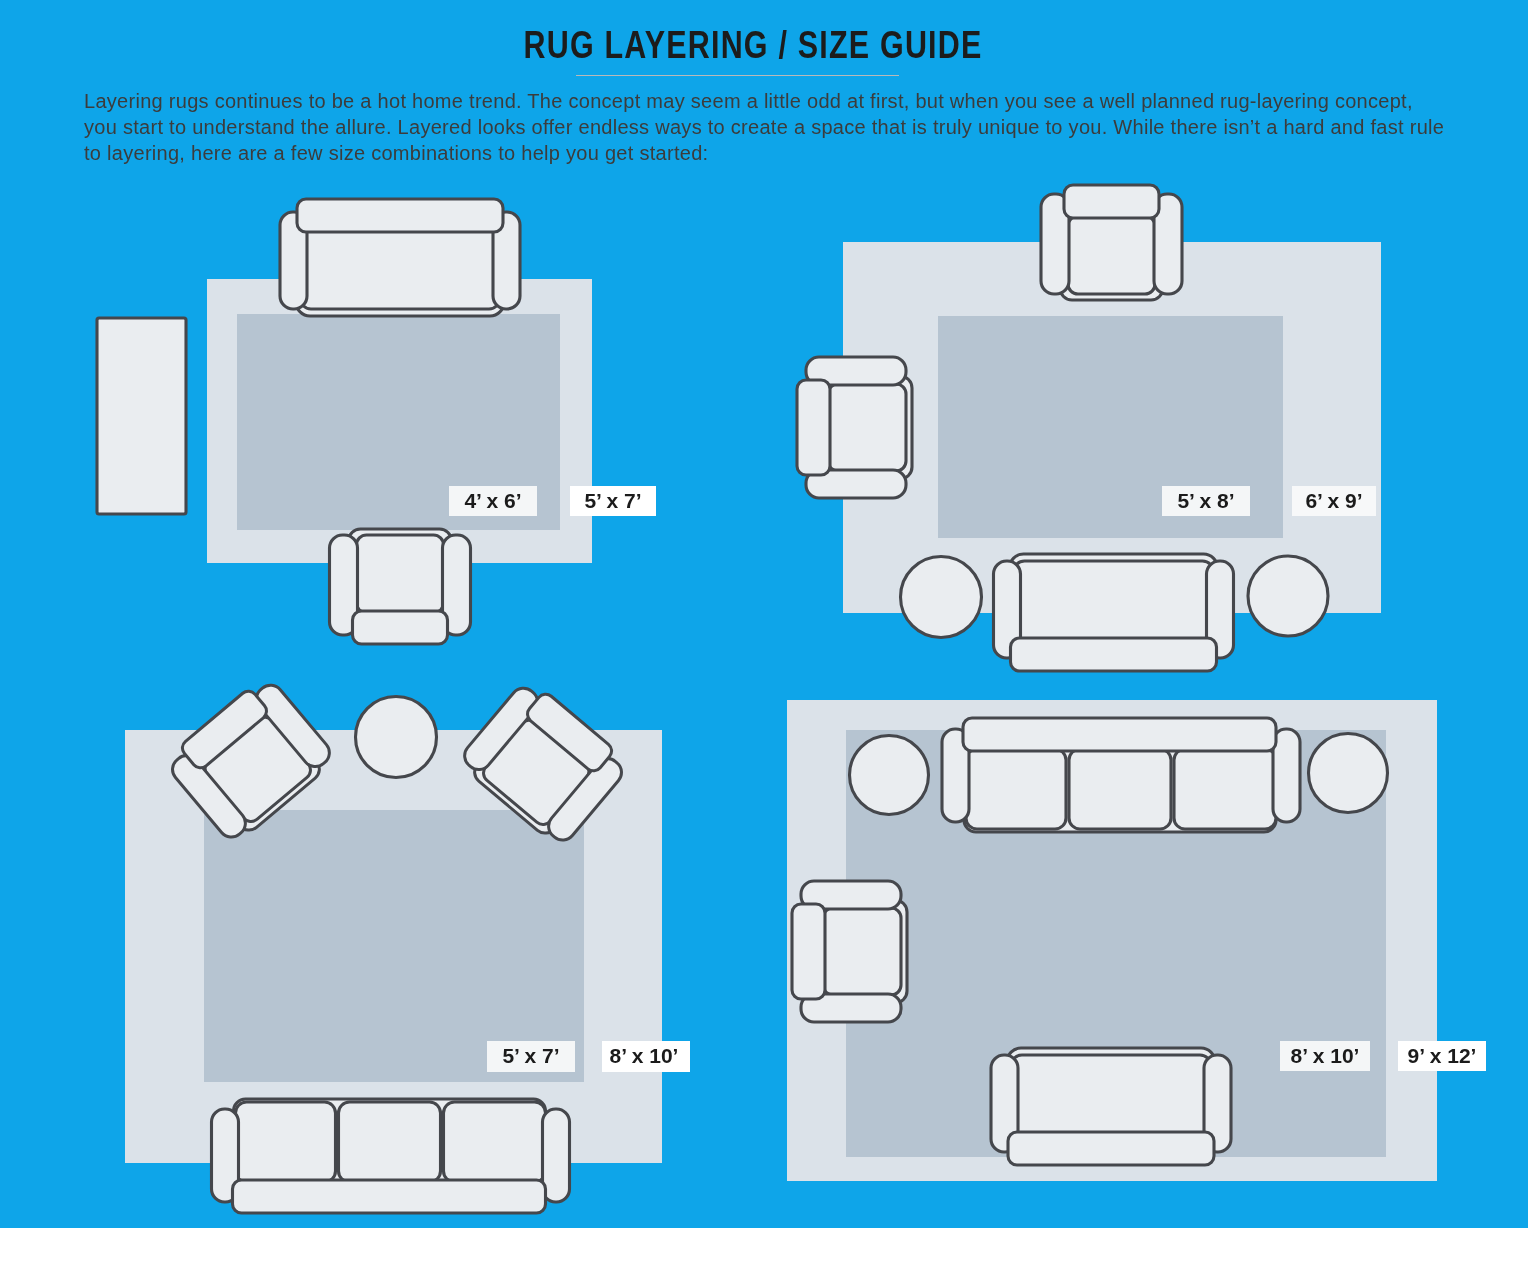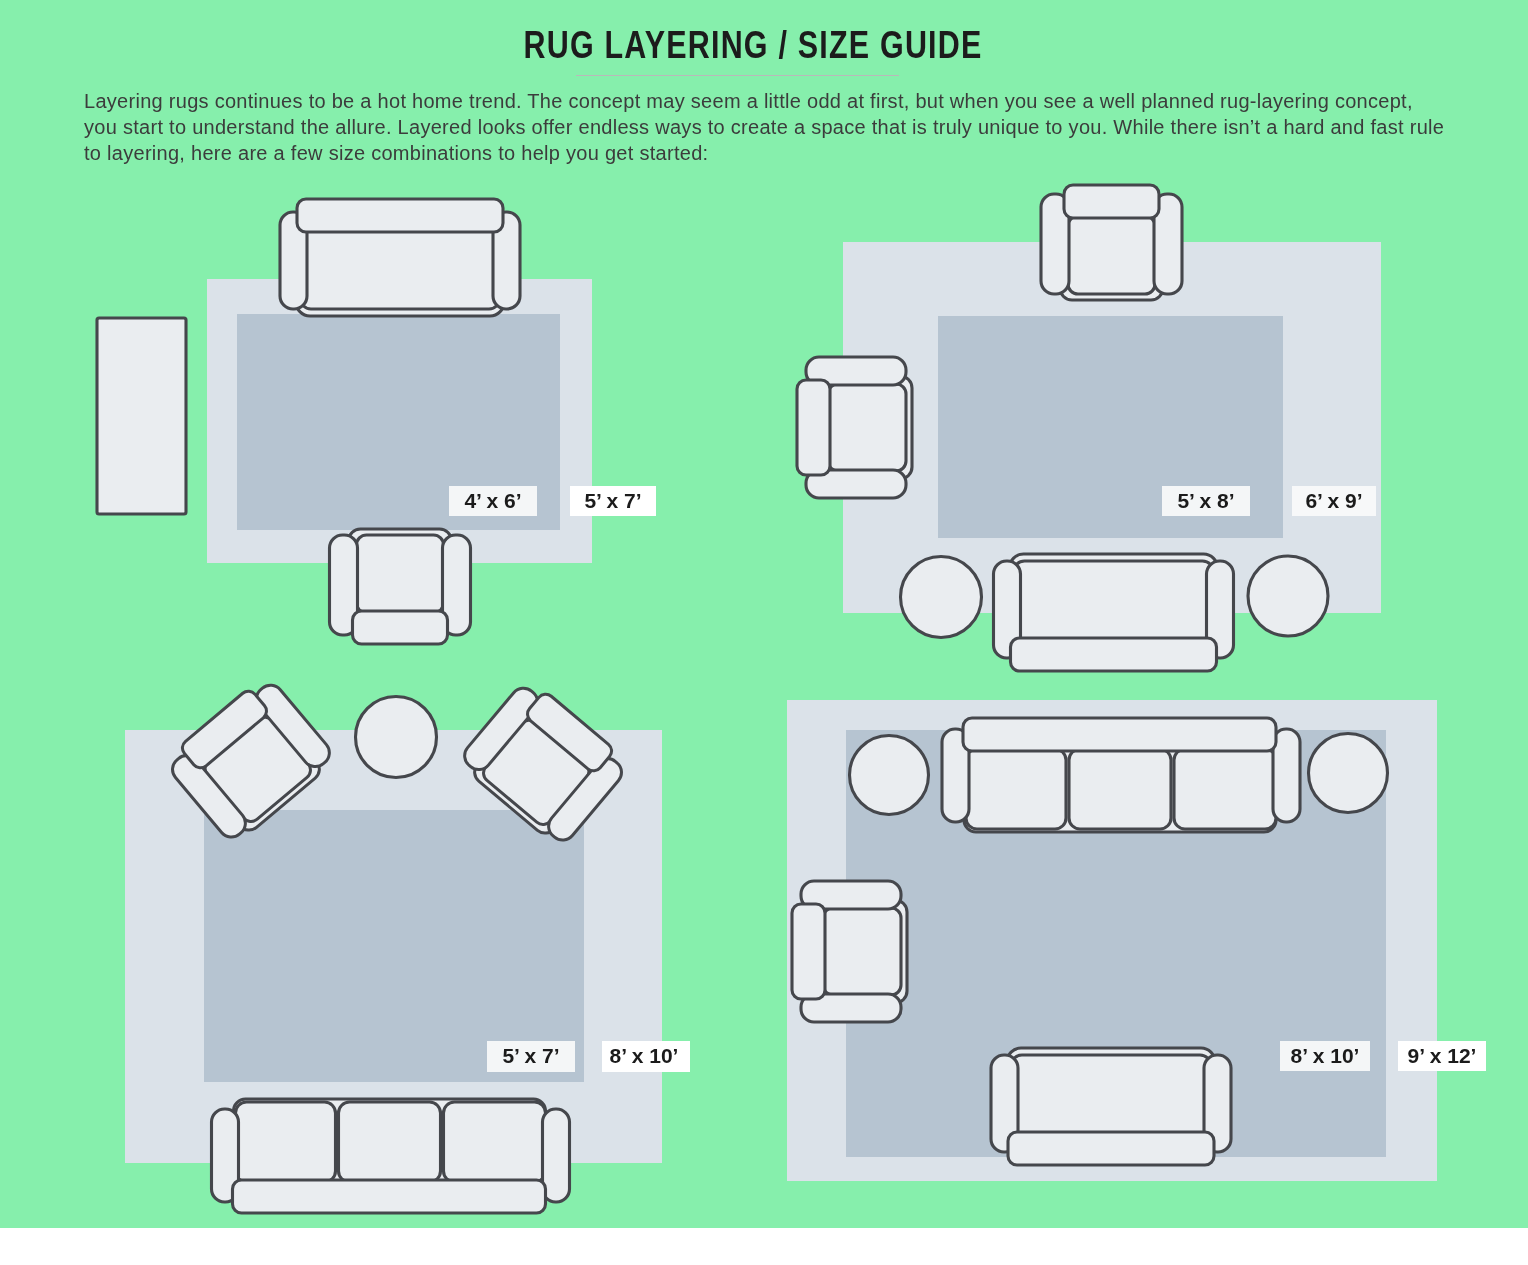--- a/index.html
+++ b/index.html
@@ -1,16 +1,16 @@
 <!DOCTYPE html>
 <html><head>
 <meta charset="utf-8">
 <style>
   html,body{margin:0;padding:0;background:#ffffff;}
-  .page{position:relative;width:1528px;height:1228px;background:#86efac;
+  .page{position:relative;width:1528px;height:1228px;background:#0ea5e9;
         font-family:"Liberation Sans", sans-serif;overflow:hidden;}
   h1{position:absolute;left:0;top:24px;width:1506px;margin:0;text-align:center;
      font-size:38px;font-weight:bold;color:#1c1c1c;letter-spacing:1.5px;
      transform:scaleX(0.802);}
   .divider{position:absolute;left:576px;top:75px;width:323px;height:1px;background:#b9b9b9;}
   .para{position:absolute;left:84px;top:88px;width:1460px;margin:0;
         font-size:20px;line-height:26px;color:#3c3c3c;letter-spacing:0.28px;}
   svg{position:absolute;left:0;top:0;}
   .fur{fill:#eaedf0;stroke:#45474c;stroke-width:3.1px;}
   .lbl{font-family:"Liberation Sans", sans-serif;font-size:21px;font-weight:bold;fill:#1b1b1b;}

